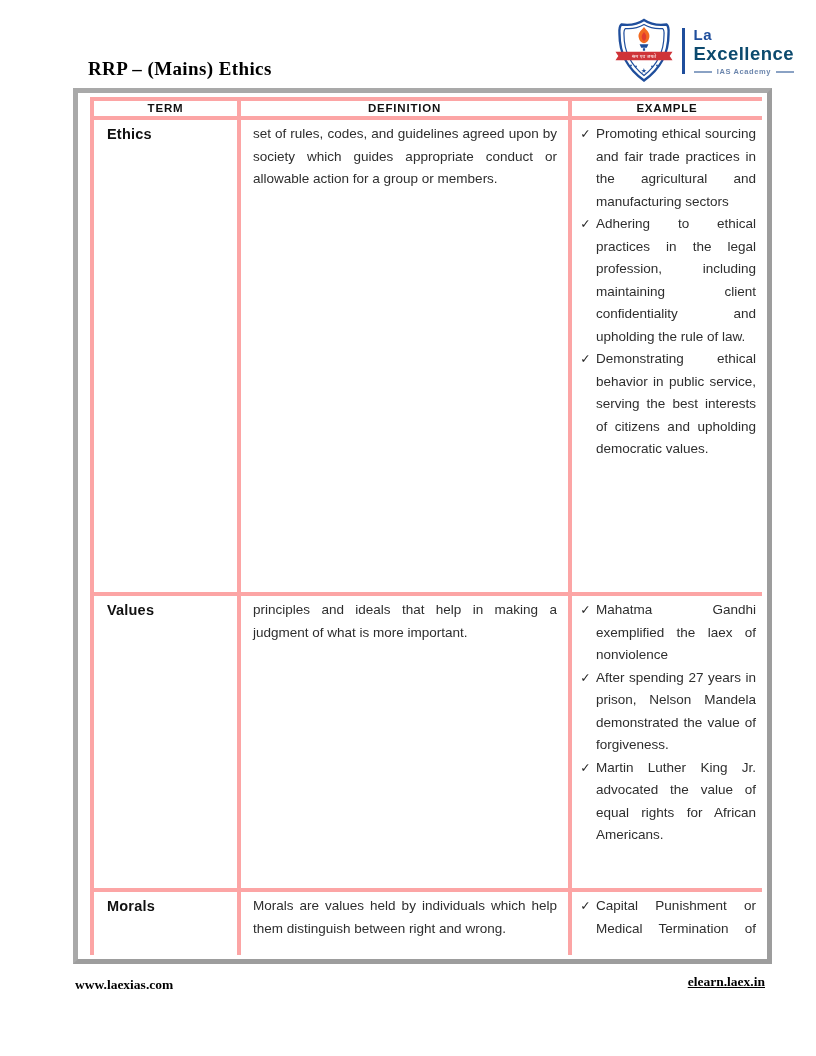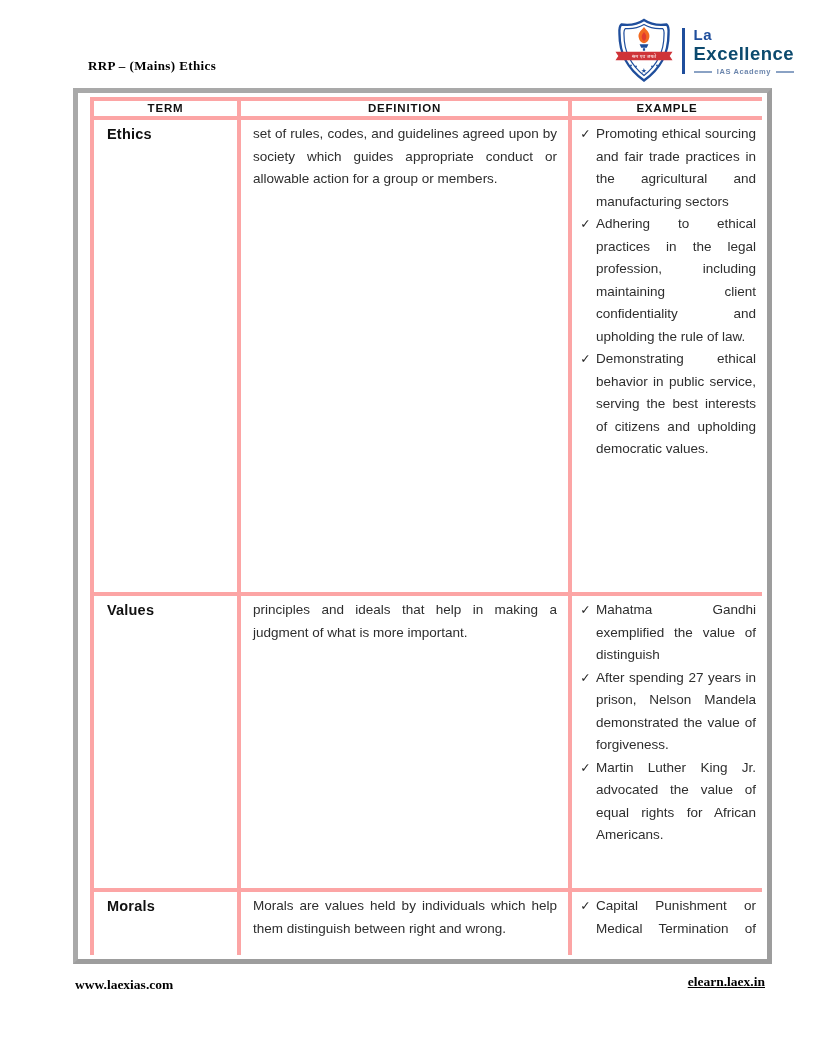--- a/index.html
+++ b/index.html
@@ -8,21 +8,21 @@
     position:relative; width:816px; height:1056px; margin:0 auto;
     background:#ffffff; overflow:hidden;
     font-family:"Liberation Sans", sans-serif;
     color:#1c1c1c;
   }
 
   
   .doc-title {
     position:absolute; left:88px; top:58px;
     font-family:"Liberation Serif", serif;
-    font-weight:bold; font-size:13px; letter-spacing:0.4px; color:#000;
+    font-weight:bold; font-size:19px; letter-spacing:0.4px; color:#000;
   }
   .logo { position:absolute; left:613px; top:18px; display:flex; align-items:center; }
   .logo-shield { width:62px; height:66px; }
   .logo-divider { width:2.5px; height:46px; background:#1f4e9c; margin:0 9px 0 7px; }
   .logo-text { display:flex; flex-direction:column; line-height:1; }
   .logo-line1 { font-size:15px; font-weight:bold; color:#1f4e9c; letter-spacing:0.5px; }
   .logo-line2 { font-size:18.5px; font-weight:bold; color:#0c4a6e; letter-spacing:0.5px; margin-top:3px; }
   .logo-sub-row { display:flex; align-items:center; margin-top:5px; }
   .logo-dash { flex:1; height:1.5px; background:#8aa2c4; }
   .logo-sub { font-size:7.5px; font-weight:bold; color:#6c86ad; letter-spacing:0.6px; margin:0 5px; white-space:nowrap; }
@@ -149,21 +149,21 @@
               </ul>
       </td>
     </tr>
           <tr class="row-1">
       <td class="term-cell">Values</td>
       <td class="def-cell">principles and ideals that help in making a judgment of what is more important.</td>
       <td class="ex-cell">
         <ul class="ex-list">
                 <li class="ex-item">
       <span class="check">✓</span>
-      <span class="ex-text">Mahatma Gandhi exemplified the value of distinguish</span>
+      <span class="ex-text">Mahatma Gandhi exemplified the laex of nonviolence</span>
     </li>
                 <li class="ex-item">
       <span class="check">✓</span>
       <span class="ex-text">After spending 27 years in prison, Nelson Mandela demonstrated the value of forgiveness.</span>
     </li>
                 <li class="ex-item">
       <span class="check">✓</span>
       <span class="ex-text">Martin Luther King Jr. advocated the value of equal rights for African Americans.</span>
     </li>
               </ul>

